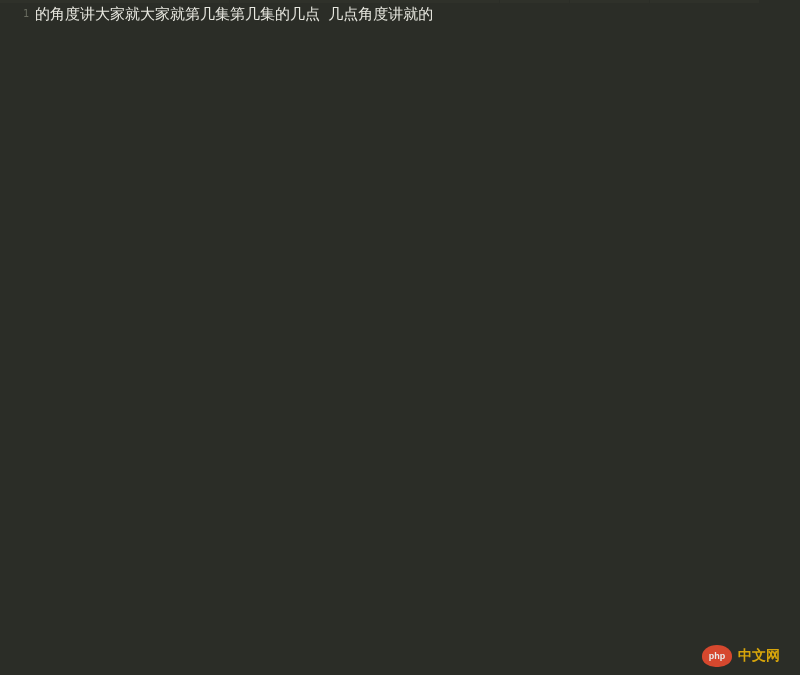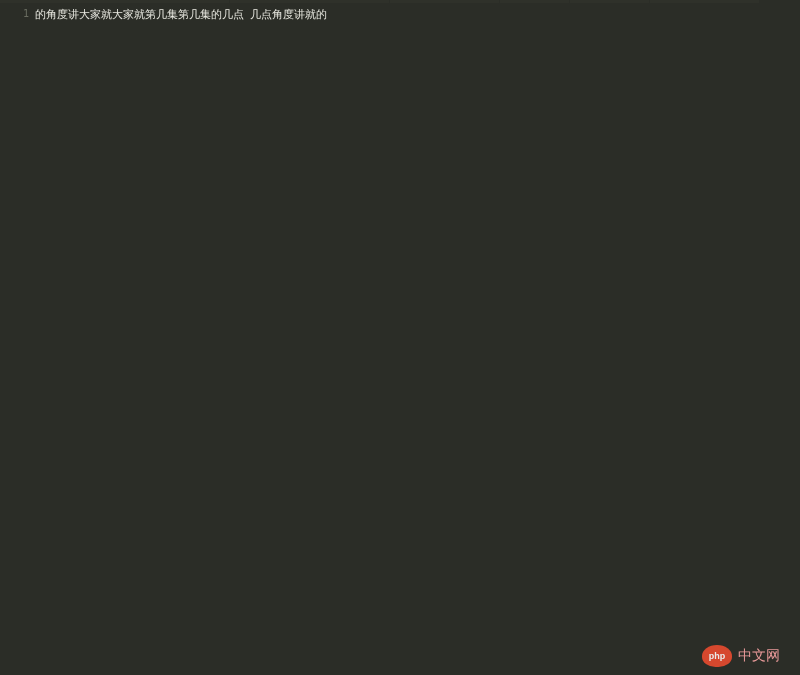--- a/index.html
+++ b/index.html
@@ -60,21 +60,21 @@
       color: #6a6c60;
       font-family: Consolas, monospace;
     }
     .line-number {
       height: 16px;
       line-height: 16px;
     }
     .code-area {
       flex: 1;
       padding-top: 3px;
-      font-size: 11px;
+      font-size: 15px;
       color: #e8e8e0;
       line-height: 16px;
     }
     .code-line {
       height: 16px;
       white-space: pre;
     }
     .watermark {
       position: absolute;
       bottom: 8px;
@@ -93,22 +93,22 @@
       position: relative;
       display: flex;
       align-items: center;
       justify-content: center;
       font-size: 9px;
       font-weight: bold;
       color: #fff;
     }
     .watermark-text {
       font-size: 14px;
-      color: #fca5a5;
-      font-weight: 400;
+      color: #eab308;
+      font-weight: 700;
     }
   </style>
 </head>
 <body>
 
 <div class="top-bar">
   <div class="top-bar-segment left"></div>
   <div class="top-bar-segment mid1"></div>
   <div class="top-bar-segment mid2"></div>
   <div class="top-bar-segment mid3"></div>

